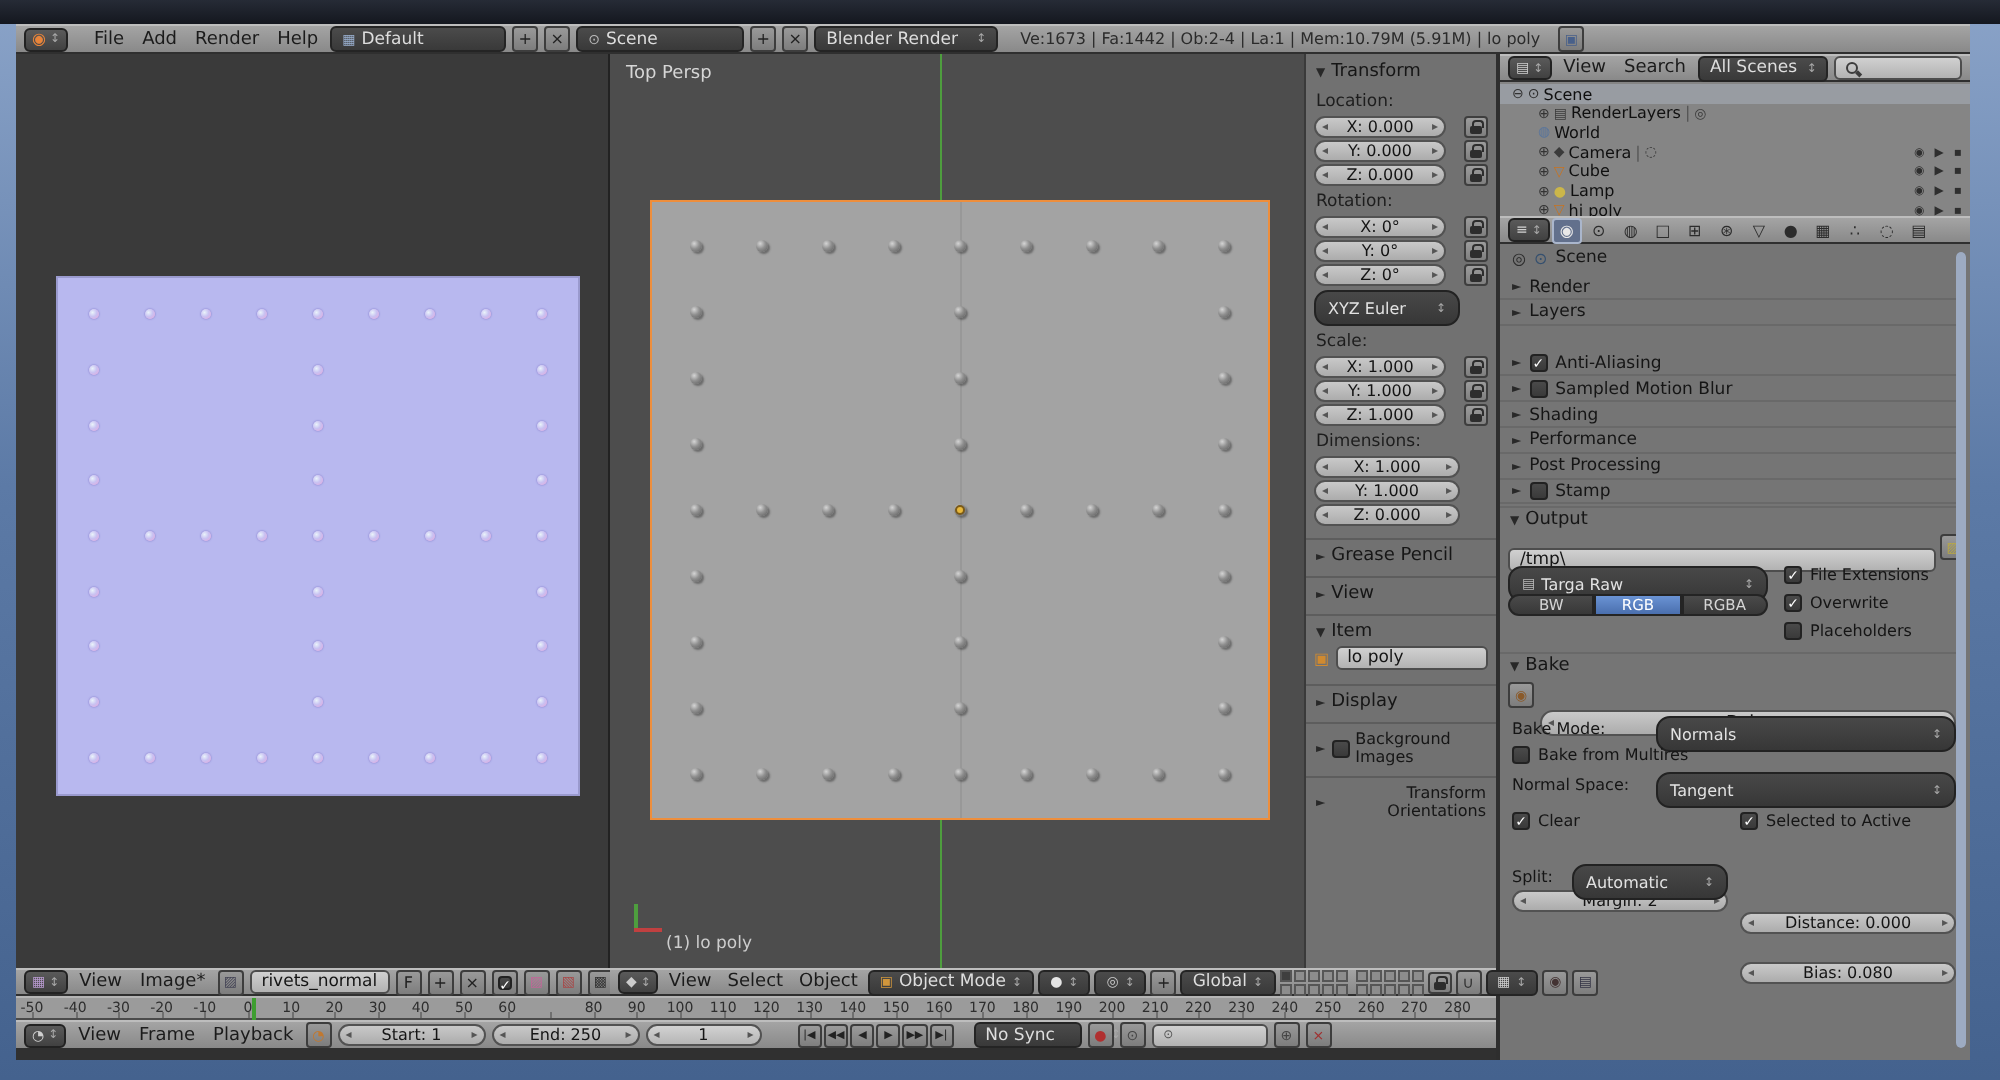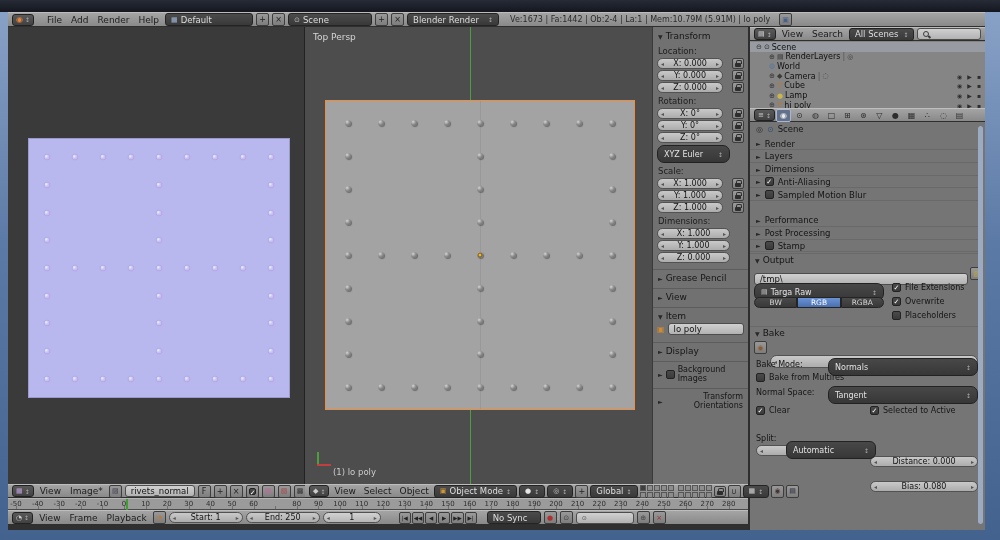--- a/index.html
+++ b/index.html
@@ -439,33 +439,33 @@
       </div>
       <div class="abs" id="prows" style="left:0;top:16px;width:235px;height:110px;">
           <div class="prow" style="top: 0px;">
             <span class="tri">►</span>
             <span>Render</span>
           </div>
           <div class="prow" style="top: 12.8px;">
             <span class="tri">►</span>
             <span>Layers</span>
           </div>
-          <div class="prow" style="top: 25.6px;">
-            <span class="tri">►</span>
-            <span>Dimensions</span>
-          </div>
           <div class="prow" style="top: 38.4px;">
             <span class="tri">►</span>
             <span class="chk">✓</span>
             <span>Anti-Aliasing</span>
           </div>
           <div class="prow" style="top: 51.2px;">
             <span class="tri">►</span>
             <span class="chk"></span>
             <span>Sampled Motion Blur</span>
+          </div>
+          <div class="prow" style="top: 64px;">
+            <span class="tri">►</span>
+            <span>Shading</span>
           </div>
           <div class="prow" style="top: 76.8px;">
             <span class="tri">►</span>
             <span>Performance</span>
           </div>
           <div class="prow" style="top: 89.6px;">
             <span class="tri">►</span>
             <span>Post Processing</span>
           </div>
           <div class="prow" style="top: 102.4px;">
@@ -540,21 +540,21 @@
           <span class="chk">✓</span>
           <span>Selected to Active</span>
         </div>
       <div class="num abs" style="left:6px;top:296px;width:108px;">
           <span>Margin: 2</span>
         </div>
       <div class="num abs" style="left:120px;top:296px;width:108px;">
           <span>Distance: 0.000</span>
         </div>
       <span class="abs" style="left:6px;top:312px;font-size:8px;color:#151515;">Split:</span>
-      <div class="ddark abs" style="left:36px;top:319px;width:90px;border-radius:6px;">
+      <div class="ddark abs" style="left:36px;top:310px;width:78px;">
           <span>Automatic</span>
           <span class="updn">↕</span>
         </div>
       <div class="num abs" style="left:120px;top:310px;width:108px;">
           <span>Bias: 0.080</span>
         </div>
 
       <div class="abs" style="right:2px;top:4px;width:5px;height:398px;background:#5e5e5e;border-radius:3px;">
           <div style="width:5px;height:100%;background:#9dabc2;border-radius:3px;"></div>
         </div>

